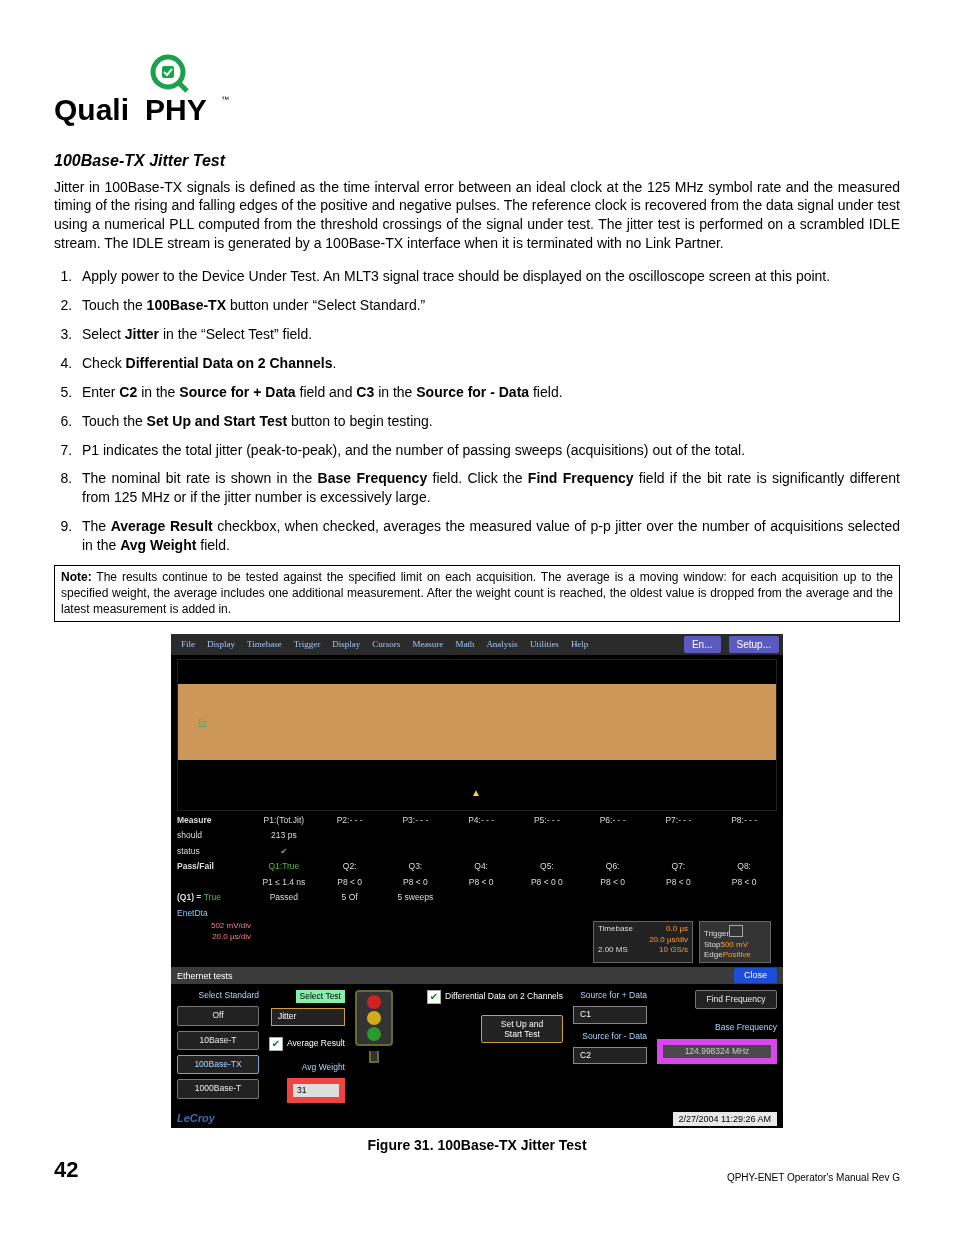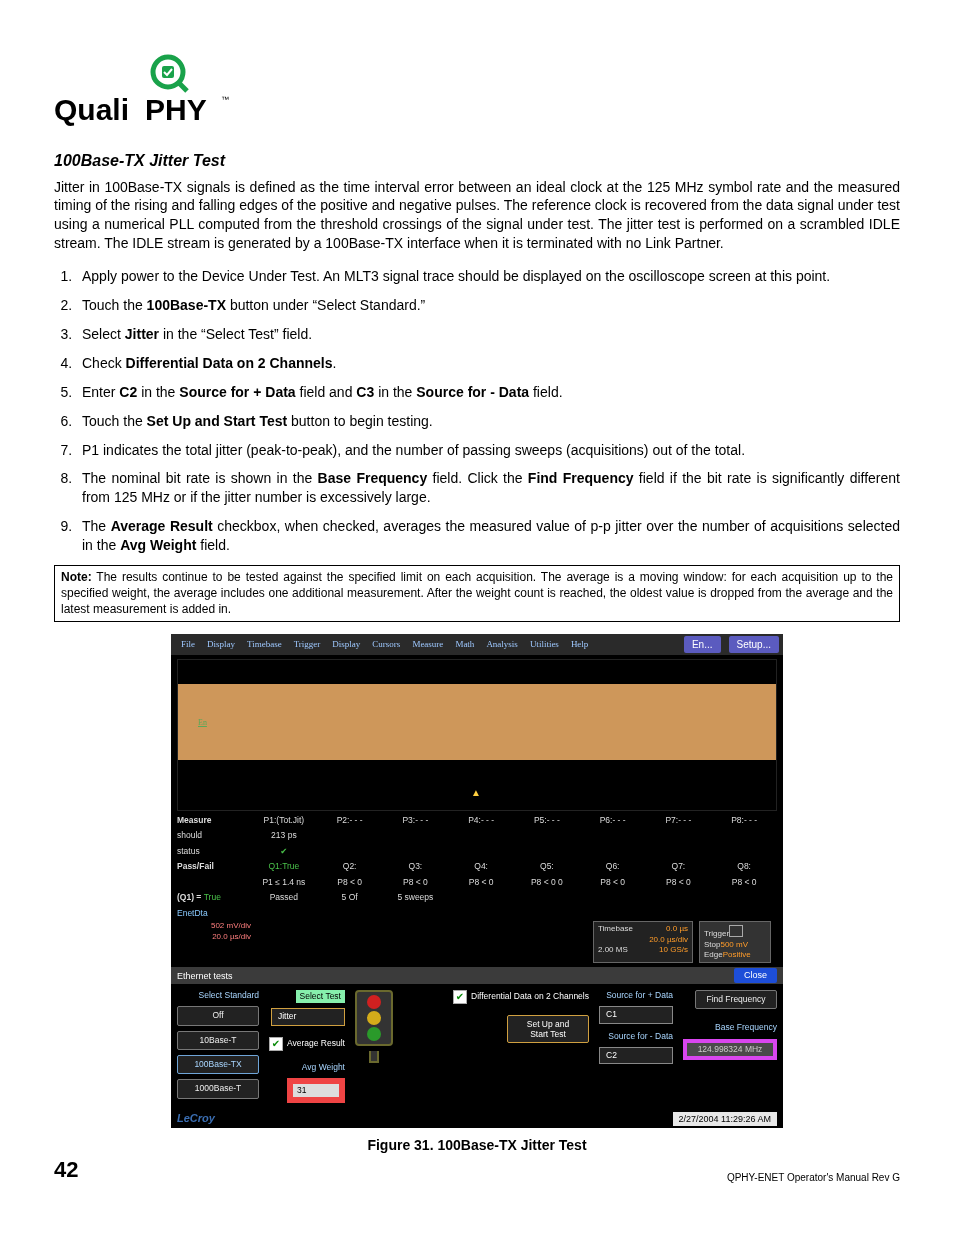--- a/index.html
+++ b/index.html
@@ -83,21 +83,21 @@
   .check-row { display:flex; align-items:center; gap:4px; }
   .chk { width:12px; height:12px; border:1px solid #aaa; background:#fff; display:inline-flex; align-items:center; justify-content:center; }
   .chk.on::after { content:"✔"; color:#0a8a0a; font-size:10px; line-height:1; }
   .traffic { width:30px; display:flex; flex-direction:column; align-items:center; gap:2px; padding:3px 2px; background:#333; border:2px solid #6a692e; border-radius:4px; }
   .traffic .dot { width:14px; height:14px; border-radius:50%; }
   .dot.red { background:#d02020; }
   .dot.yellow { background:#d4ac1a; }
   .dot.green { background:#2a9a2a; }
   .traffic-pole { width:6px; height:10px; background:#333; border:2px solid #6a692e; border-top:none; }
   .definition { font-size:8px; color:#ddd; margin-top:4px; line-height:1.35; }
-  .ro-field { border:4px solid #d946ef; background:#4a4a4a; color:#ccc; padding:1px 0; font-size:8.5px; min-width:86px; text-align:center;}
+  .ro-field { border:6px solid #d946ef; background:#4a4a4a; color:#ccc; padding:1px 11px; font-size:8.5px; min-width:86px; text-align:center;}
 
   .footer-bar { display:flex; justify-content:space-between; align-items:center; padding:2px 6px; background:#000; }
   .brand { color:#3b6eb2; font-style:italic; font-weight:bold; font-size:11px; }
   .timestamp { background:#e8e8e8; color:#000; padding:1px 6px; font-size:9px; }
 </style>
 </head>
 <body>
 
 <div class="logo">
   <svg width="180" height="78" viewBox="0 0 180 78">

